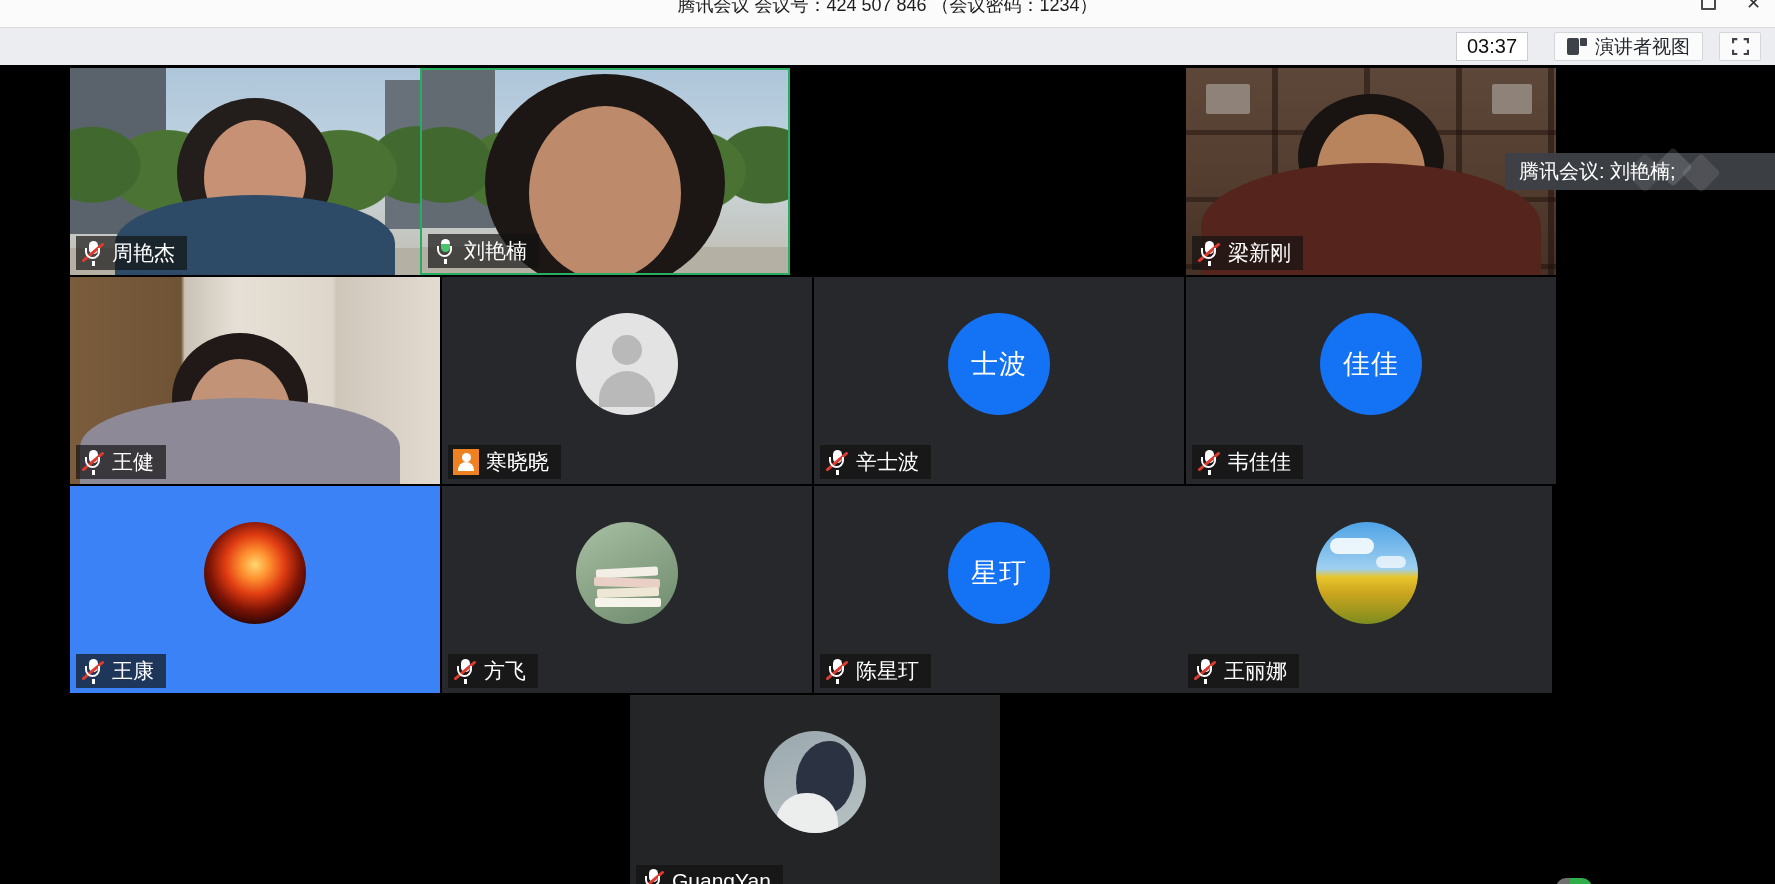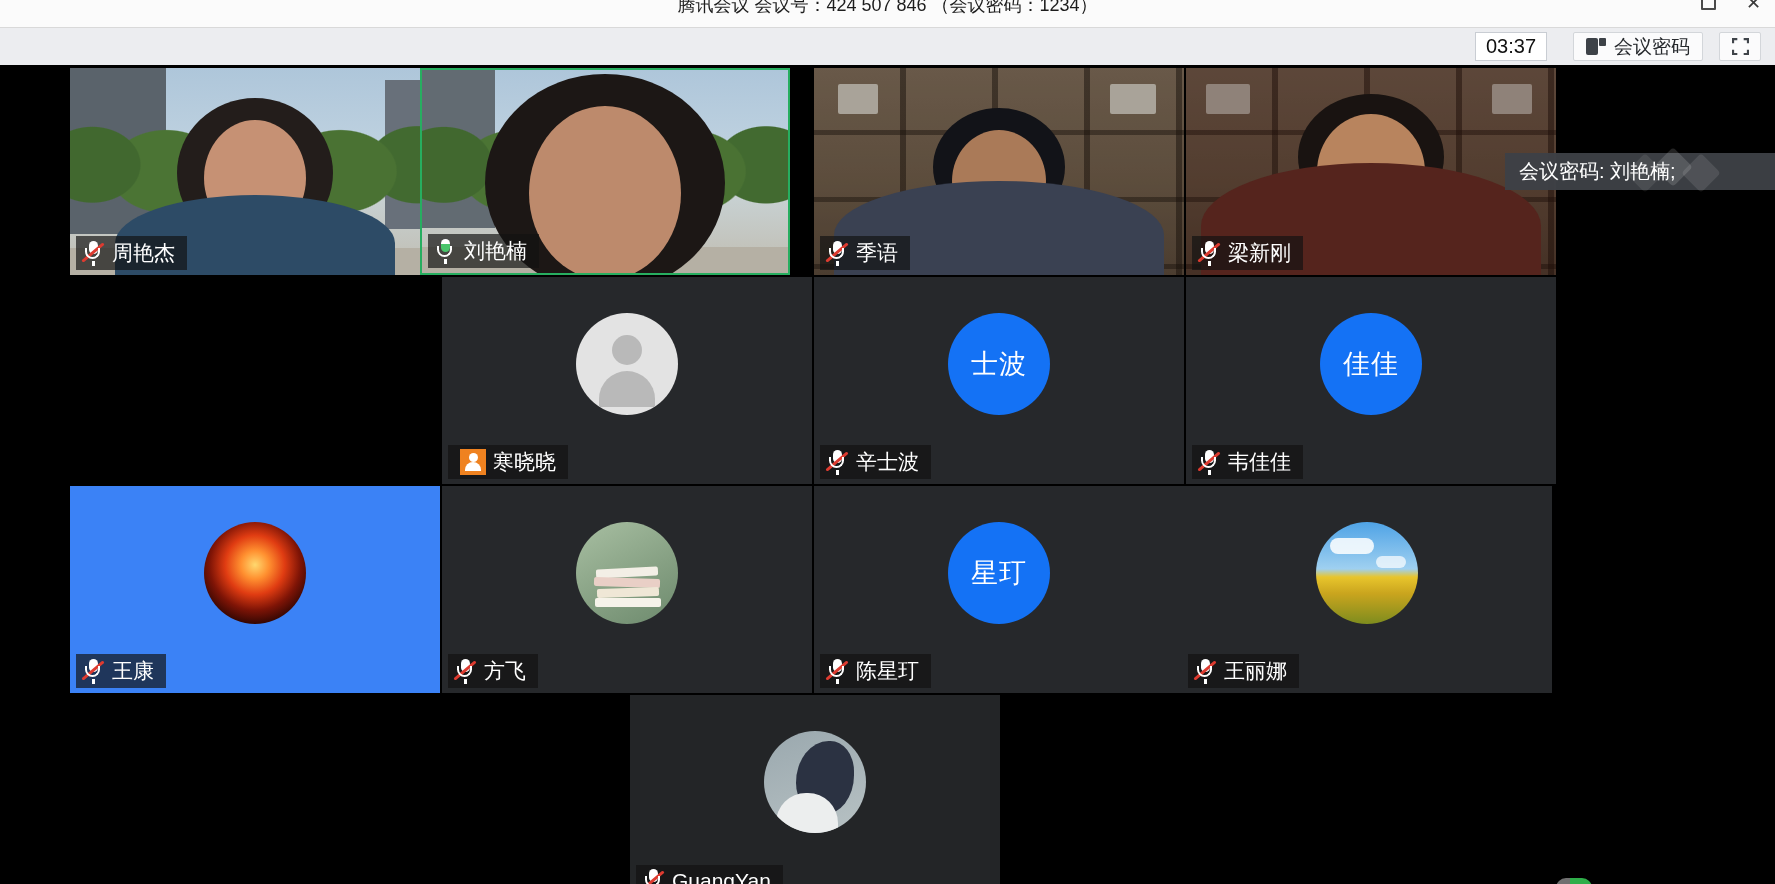--- a/index.html
+++ b/index.html
@@ -103,21 +103,21 @@
   <div class="win-controls">
     <span class="max-box"></span>
     <span class="close-x">✕</span>
   </div>
 </div>
 
 <div class="toolbar">
   <div class="time-box">03:37</div>
   <div class="view-btn">
     <span class="view-icon"></span>
-    <span>会议密码</span>
+    <span>演讲者视图</span>
   </div>
   <div class="fs-btn">
     <svg width="17" height="17" viewBox="0 0 16 16">
       <path d="M1 5V1h4 M11 1h4v4 M15 11v4h-4 M5 15H1v-4" fill="none" stroke="#3f444a" stroke-width="2"></path>
     </svg>
   </div>
 </div>
 
 <div class="stage">
 
@@ -149,60 +149,57 @@
       <div class="face" style="left:50%;top:36px;width:152px;height:174px;margin-left:-76px;background:#bd8a6c"></div>
     </div>
     <div class="name-tag">
       <span class="mic active">
           <i class="stem"></i>
         </span>
       <span>刘艳楠</span>
     </div>
   </div>
 
-  <div class="tile" style="left:814px;top:3px">
-    <div class="scene scene-shelf">
-      <div class="shelf-item" style="left:24px;top:16px;width:40px;height:30px"></div>
-      <div class="shelf-item" style="right:28px;top:16px;width:46px;height:30px"></div>
-      <div class="dim"></div>
-      <div class="hair" style="left:50%;top:40px;width:132px;height:118px;margin-left:-66px;background:#121318"></div>
-      <div class="face" style="left:50%;top:62px;width:94px;height:102px;margin-left:-47px;background:#aa7a58"></div>
-      <div class="torso" style="left:50%;bottom:-14px;width:330px;height:108px;margin-left:-165px;background:#3a4152"></div>
-    </div>
-    <div class="name-tag">
-      <span class="mic muted">
-          <i class="stem"></i>
-          <i class="slash"></i>
-        </span>
-      <span>季语</span>
-    </div>
-  </div>
 
   <div class="tile" style="left:1186px;top:3px">
     <div class="scene scene-shelf">
       <div class="shelf-item" style="left:20px;top:16px;width:44px;height:30px"></div>
       <div class="shelf-item" style="right:24px;top:16px;width:40px;height:30px"></div>
       <div class="dim-red"></div>
       <div class="hair" style="left:50%;top:26px;width:146px;height:126px;margin-left:-73px;background:#191311"></div>
       <div class="face" style="left:50%;top:46px;width:108px;height:116px;margin-left:-54px;background:#b8845e"></div>
       <div class="torso" style="left:50%;bottom:-14px;width:340px;height:126px;margin-left:-170px;background:#55241d"></div>
     </div>
     <div class="name-tag">
       <span class="mic muted">
           <i class="stem"></i>
           <i class="slash"></i>
         </span>
       <span>梁新刚</span>
     </div>
   </div>
 
+  <div class="tile" style="left:70px;top:212px">
+    <div class="scene scene-room">
+      <div class="hair" style="left:46%;top:56px;width:136px;height:130px;margin-left:-68px;background:#201918"></div>
+      <div class="face" style="left:46%;top:82px;width:102px;height:114px;margin-left:-51px;background:#c39377"></div>
+      <div class="torso" style="left:46%;bottom:-12px;width:320px;height:98px;margin-left:-160px;background:#8e8996"></div>
+    </div>
+    <div class="name-tag">
+      <span class="mic muted">
+          <i class="stem"></i>
+          <i class="slash"></i>
+        </span>
+      <span>王健</span>
+    </div>
+  </div>
 
   <div class="tile" style="left:442px;top:212px">
     <div class="avatar avatar-gray"></div>
-    <div class="name-tag" style="padding-left:12px">
+    <div class="name-tag" style="padding-left:5px">
       <span class="audio-badge"></span>
       <span>寒晓晓</span>
     </div>
   </div>
 
   <div class="tile" style="left:1186px;top:212px">
     <div class="avatar avatar-blue">佳佳</div>
     <div class="name-tag">
       <span class="mic muted">
           <i class="stem"></i>
@@ -276,21 +273,21 @@
     <div class="avatar avatar-anime"></div>
     <div class="name-tag">
       <span class="mic muted">
           <i class="slash"></i>
         </span>
       <span>GuangYan</span>
     </div>
   </div>
 
   <div class="speak-banner">
-    <span>会议密码: 刘艳楠;</span>
+    <span>腾讯会议: 刘艳楠;</span>
     <div class="wm">
       <span class="d1"></span>
         <span class="d2"></span>
         <span class="d3"></span>
     </div>
   </div>
 
   <div class="mic-pop"></div>
 </div>
 

